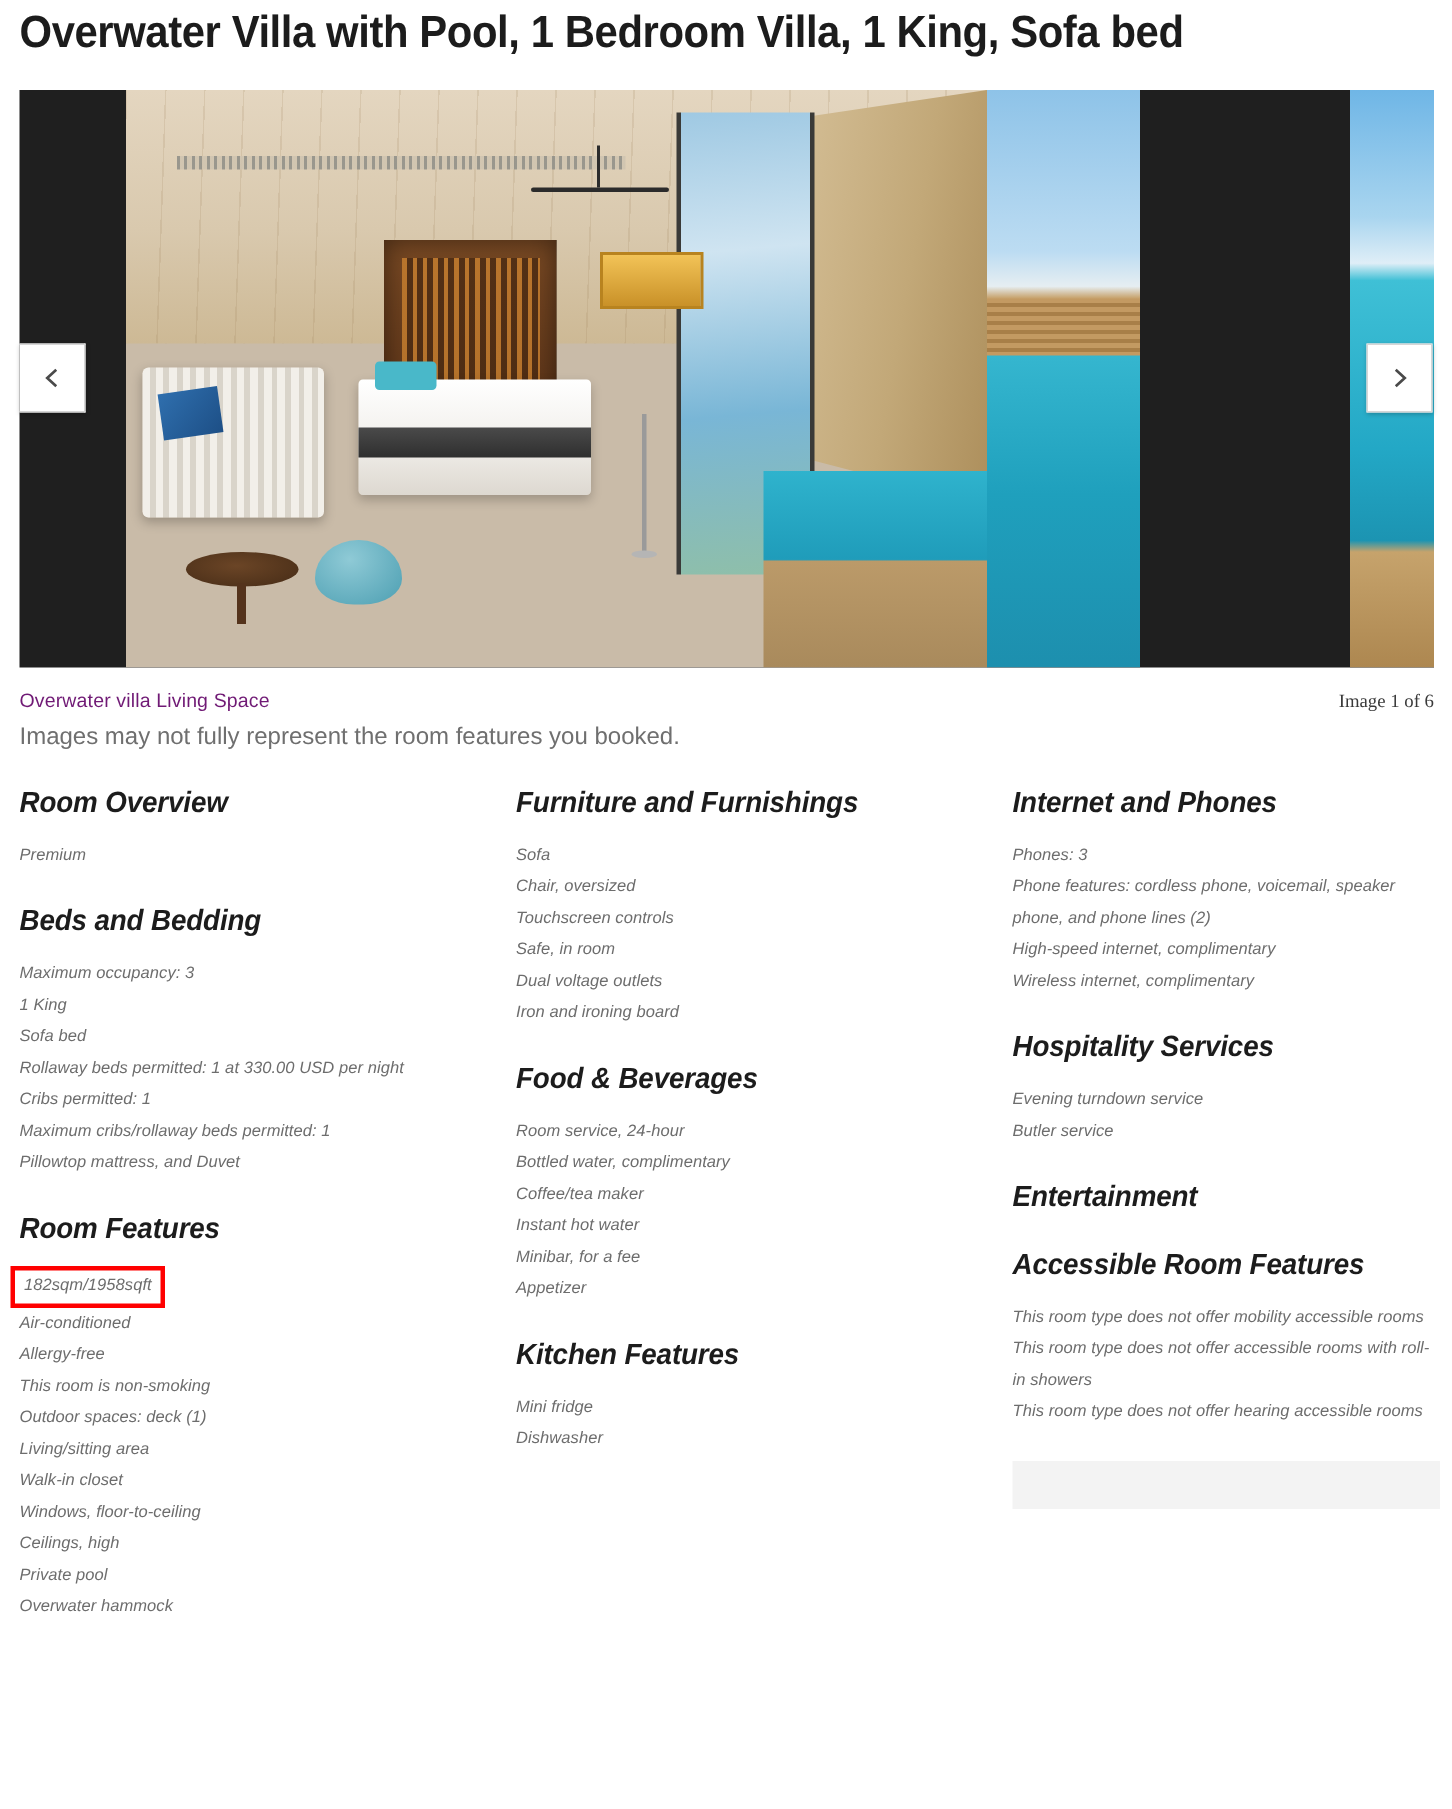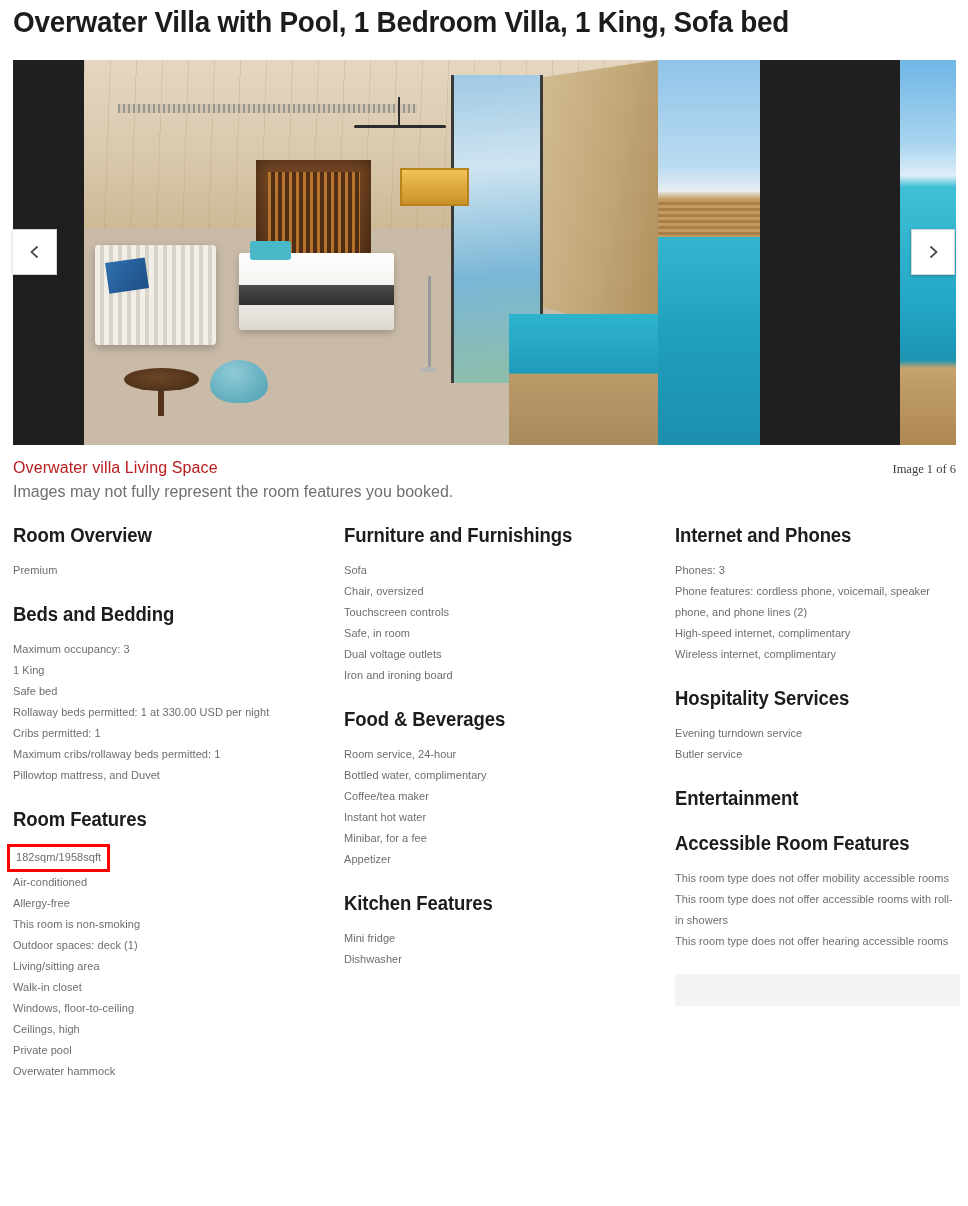--- a/index.html
+++ b/index.html
@@ -209,22 +209,22 @@
   .caption-row {
     position: absolute;
     left: 13px;
     top: 459px;
     width: 943px;
     display: flex;
     justify-content: space-between;
     align-items: baseline;
   }
   .caption-title {
-    font-size: 16px;
-    color: #b91c1c;
+    font-size: 13px;
+    color: #701a75;
     letter-spacing: .1px;
   }
   .caption-count {
     font-size: 12.5px;
     color: #3a3a3a;
     font-family: Liberation Serif, serif;
   }
   .caption-note {
     position: absolute;
     left: 13px;
@@ -255,21 +255,21 @@
     font-family: "Liberation Sans Narrow", "Liberation Sans", sans-serif;
     font-size: 19.5px;
     font-weight: bold;
     color: #1c1c1c;
     letter-spacing: -0.1px;
     transform: scaleX(0.95);
     transform-origin: left center;
     margin-bottom: 13px;
     white-space: nowrap;
   }
-  .sec { margin-bottom: 22px; }
+  .sec { margin-bottom: 22px; font-style: italic; }
   .sec:last-child { margin-bottom: 0; }
   .sec-list { list-style: none; }
   .sec-list li {
     font-size: 11px;
     line-height: 21px;
     color: #6d6d6d;
     margin-bottom: 0px;
     letter-spacing: .05px;
   }
   .sec-list li + li { margin-top: 0px; }
@@ -354,21 +354,21 @@
           <div class="sec-title">Room Overview</div>
           <ul class="sec-list">
             <li>Premium</li>
           </ul>
         </div>
         <div class="sec">
           <div class="sec-title">Beds and Bedding</div>
           <ul class="sec-list">
             <li>Maximum occupancy: 3</li>
             <li>1 King</li>
-            <li>Safe bed</li>
+            <li>Sofa bed</li>
             <li>Rollaway beds permitted: 1 at 330.00 USD per night</li>
             <li>Cribs permitted: 1</li>
             <li>Maximum cribs/rollaway beds permitted: 1</li>
             <li>Pillowtop mattress, and Duvet</li>
           </ul>
         </div>
         <div class="sec">
           <div class="sec-title">Room Features</div>
           <ul class="sec-list">
             <li><span class="highlight-item">182sqm/1958sqft</span></li>

